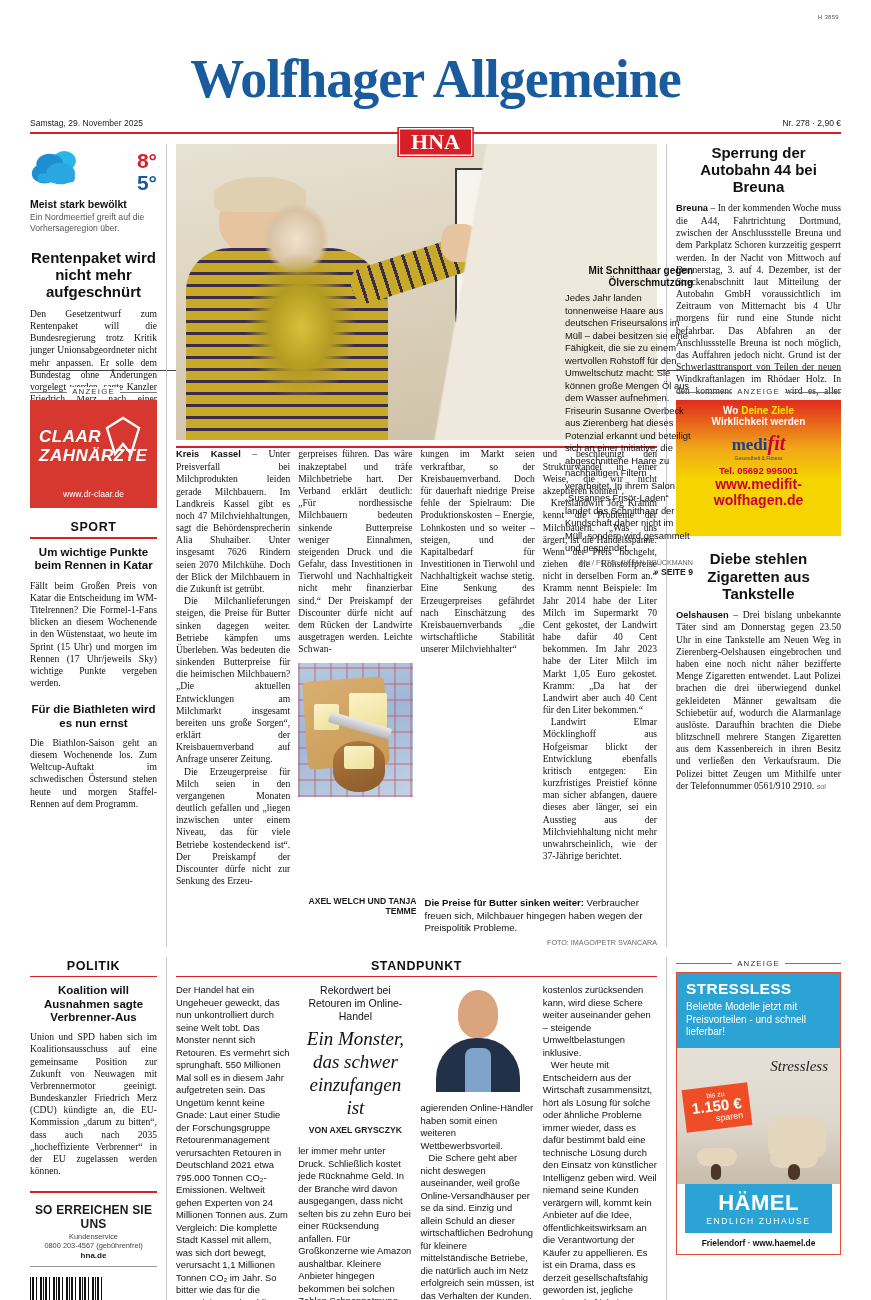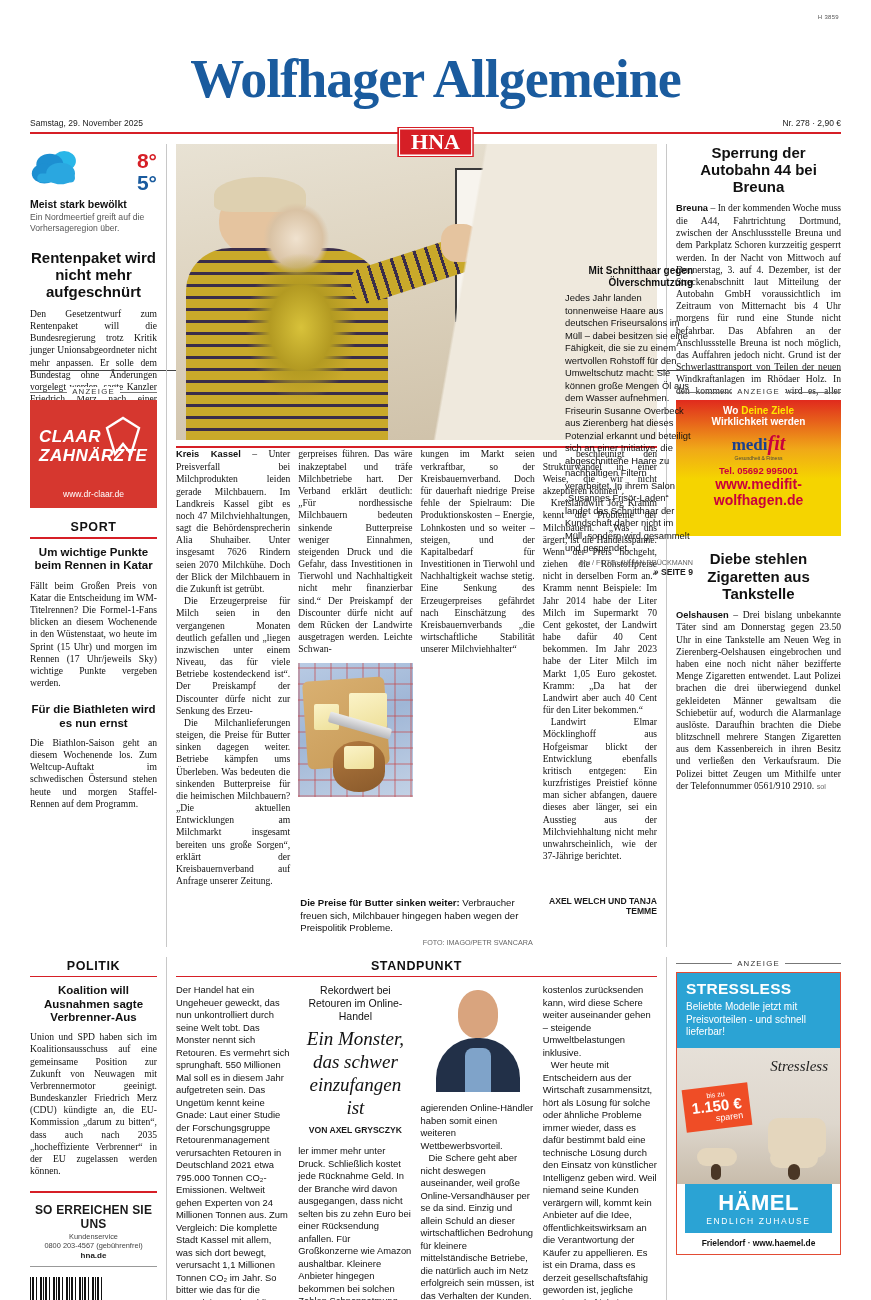--- a/index.html
+++ b/index.html
@@ -367,22 +367,22 @@
 
     <div class="col-mid">
       <div class="headline-main">Butterpreise schmieren ab</div>
       <div class="subhead-main">Einbrüche bei Milchprodukten machen Landwirten im Kreis zu schaffen</div>
 
       <div class="cols4">
         <div>
           <div class="body-serif" style="margin-top:0;">
             <span class="lead">Kreis Kassel</span><span> – Unter Preisverfall bei Milchprodukten leiden gerade Milchbauern. Im Landkreis Kassel gibt es noch 47 Milchviehhaltungen, sagt die Behördensprecherin Alia Shuhaiber. Unter insgesamt 7626 Rindern seien 2070 Milchkühe. Doch der Blick der Milchbauern in die Zukunft ist getrübt.</span>
           </div>
+          <div class="body-serif drop-ind" style="margin-top:0;">Die Milchanlieferungen steigen, die Preise für Butter sinken dagegen weiter. Betriebe kämpfen ums Überleben. Was bedeuten die sinkenden Butterpreise für die heimischen Milchbauern? „Die aktuellen Entwicklungen am Milchmarkt insgesamt bereiten uns große Sorgen“, erklärt der Kreisbauernverband auf Anfrage unserer Zeitung.</div>
           <div class="body-serif drop-ind" style="margin-top:0;">Die Erzeugerpreise für Milch seien in den vergangenen Monaten deutlich gefallen und „liegen inzwischen unter einem Niveau, das für viele Betriebe kostendeckend ist“. Der Preiskampf der Discounter dürfe nicht zur Senkung des Erzeu-</div>
-          <div class="body-serif drop-ind" style="margin-top:0;">Die Milchanlieferungen steigen, die Preise für Butter sinken dagegen weiter. Betriebe kämpfen ums Überleben. Was bedeuten die sinkenden Butterpreise für die heimischen Milchbauern? „Die aktuellen Entwicklungen am Milchmarkt insgesamt bereiten uns große Sorgen“, erklärt der Kreisbauernverband auf Anfrage unserer Zeitung.</div>
         </div>
         <div>
           <div class="body-serif" style="margin-top:0;">gerpreises führen. Das wäre inakzeptabel und träfe Milchbetriebe hart. Der Verband erklärt deutlich: „Für nordhessische Milchbauern bedeuten sinkende Butterpreise weniger Einnahmen, steigenden Druck und die Gefahr, dass Investitionen in Tierwohl und Nachhaltigkeit nicht mehr finanzierbar sind.“ Der Preiskampf der Discounter dürfe nicht auf dem Rücken der Landwirte ausgetragen werden. Leichte Schwan-</div>
           <div class="butter-photo">
             <div class="bp-board"></div>
             <div class="bp-butter" style="left:44%; top:22%; width:34%; height:26%;"></div>
             <div class="bp-butter" style="left:14%; top:30%; width:22%; height:20%;"></div>
             <div class="bp-knife" style="left:26%; top:42%; width:56%; height:8%;"></div>
             <div class="bp-bread" style="left:30%; top:58%; width:46%; height:38%;"></div>
             <div class="bp-butter" style="left:40%; top:62%; width:26%; height:17%; border-radius:3px;"></div>
@@ -393,28 +393,28 @@
         </div>
         <div>
           <div class="body-serif" style="margin-top:0;">und beschleunigt den Strukturwandel in einer Weise, die wir nicht akzeptieren können“.</div>
           <div class="body-serif drop-ind" style="margin-top:0;">Kreislandwirt Jörg Kramm kennt die Probleme der Milchbauern. „Was uns ärgert, ist die Handelsspanne. Wenn der Preis hochgeht, ziehen die Rohstoffpreise nicht in derselben Form an.“ Kramm nennt Beispiele: Im Jahr 2014 habe der Liter Milch im Supermarkt 70 Cent gekostet, der Landwirt habe dafür 40 Cent bekommen. Im Jahr 2023 habe der Liter Milch im Markt 1,05 Euro gekostet. Kramm: „Da hat der Landwirt aber auch 40 Cent für den Liter bekommen.“</div>
           <div class="body-serif drop-ind" style="margin-top:0;">Landwirt Elmar Möcklinghoff aus Hofgeismar blickt der Entwicklung ebenfalls kritisch entgegen: Ein kurzfristiges Preistief könne man sicher abfangen, dauere dieses aber länger, sei ein Ausstieg aus der Milchviehhaltung nicht mehr unwahrscheinlich, wie der 37-Jährige berichtet.</div>
         </div>
       </div>
 
       <div style="display:flex; gap:8px; margin-top:5px;">
         <div style="flex:1 1 0;"></div>
+        <div style="flex:1 1 0;">
+          <div class="byline" style="text-align:right;">AXEL WELCH UND TANJA TEMME</div>
+        </div>
         <div style="flex:2 1 0;">
           <div class="cap-big">
             <b>Die Preise für Butter sinken weiter:</b><span> Verbraucher freuen sich, Milchbauer hingegen haben wegen der Preispolitik Probleme.</span>
           </div>
           <div class="credit">FOTO: IMAGO/PETR SVANCARA</div>
-        </div>
-        <div style="flex:1 1 0;">
-          <div class="byline" style="text-align:right;">AXEL WELCH UND TANJA TEMME</div>
         </div>
       </div>
     </div>
 
     <div class="col-right vsep-l" style="padding-top:8px;">
       <div class="anzeige-lbl"><span>ANZEIGE</span></div>
       <div class="ad-medifit">
         <div class="l1"><span>Wo </span><b>Deine Ziele</b></div>
         <div class="l2">Wirklichkeit werden</div>
         <div class="logo"><span>medi</span><i>fit</i></div>

